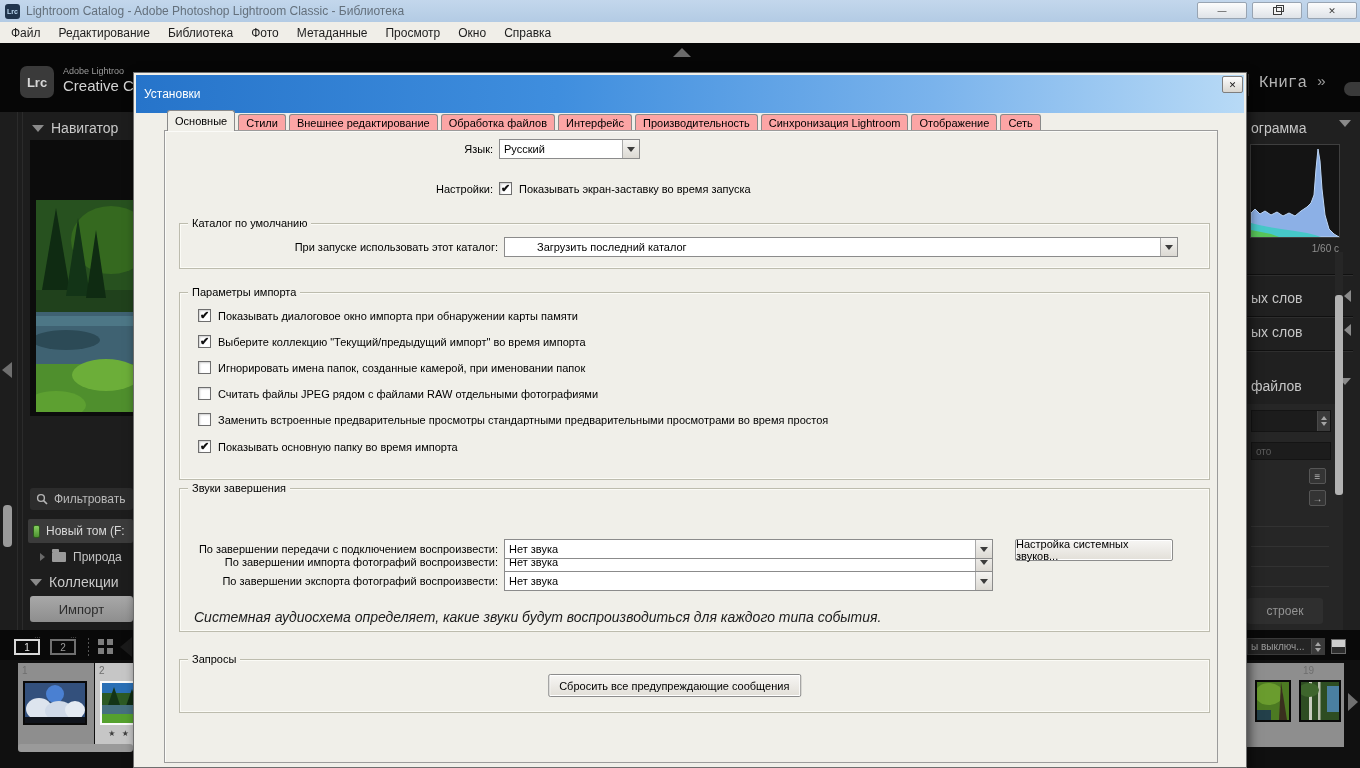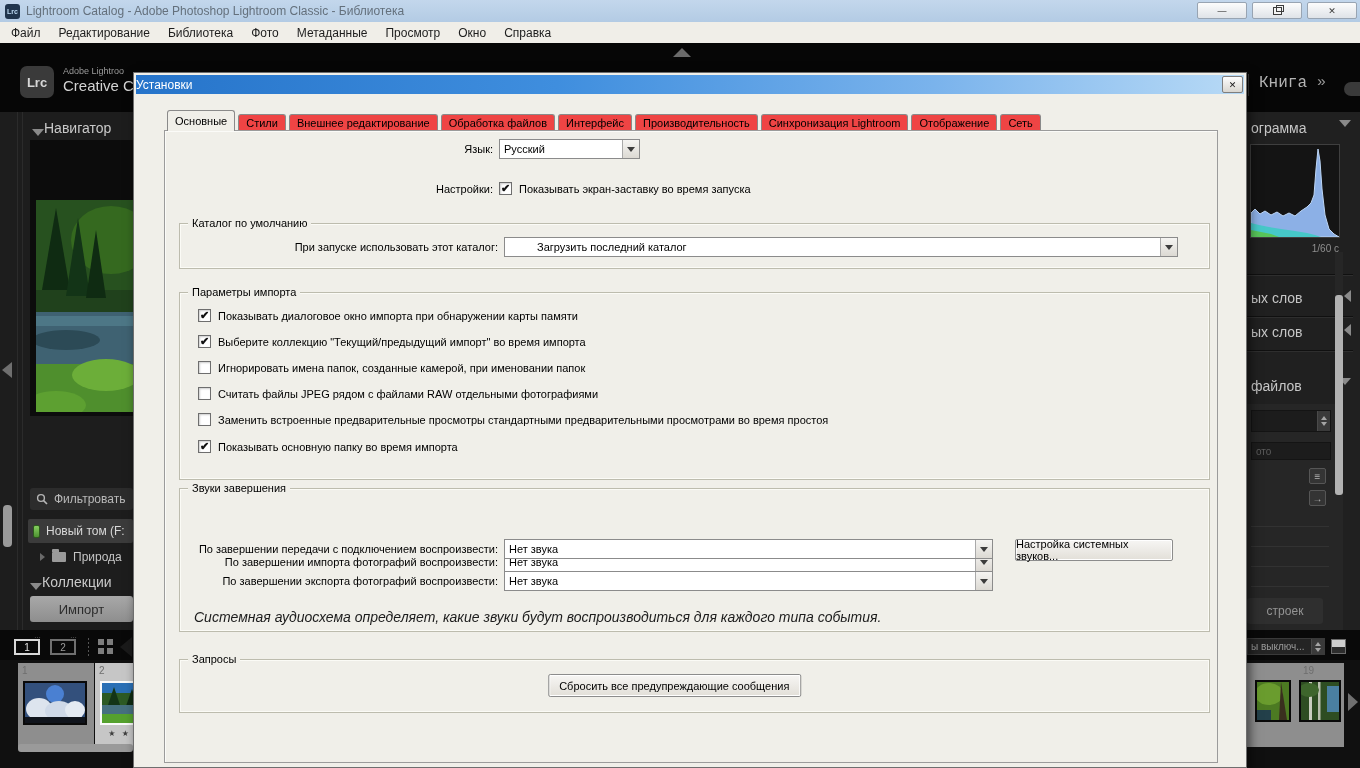--- a/index.html
+++ b/index.html
@@ -28,21 +28,21 @@
   .mod-sep { width:1px; height:22px; background:#3a3a3a; margin-right:10px; }
   .mod-name { font-size:16px; color:#b3b3b3; }
   .mod-more { font-size:15px; color:#9a9a9a; margin-left:10px; }
   .mod-cloud { position:absolute; right:-10px; top:8px; width:26px; height:14px; background:#3a3a3a; border-radius:8px; }
 
   
   .lr-left { position:absolute; left:0; top:112px; width:133px; height:518px; background:#1d1d1d; overflow:hidden; }
   .edge-line { position:absolute; top:0; height:518px; width:1px; background:#2b2b2b; }
   .lr-left-arrow { position:absolute; left:4px; top:250px; width:0; height:0; border-top:8px solid transparent; border-bottom:8px solid transparent; border-right:10px solid #6f6f6f; }
   .lr-scroll-handle { position:absolute; left:3px; top:393px; width:9px; height:42px; background:#9a9a9a; border-radius:4px; }
-  .panel-hdr { position:absolute; left:32px; display:flex; align-items:flex-end; }
+  .panel-hdr { position:absolute; left:32px; display:flex; align-items:center; gap:7px; }
   .tri-down { width:0; height:0; border-left:6px solid transparent; border-right:6px solid transparent; border-top:7px solid #8a8a8a; }
   .panel-hdr-label { font-size:14px; color:#c9c9c9; }
   .nav-preview { position:absolute; left:30px; top:28px; width:103px; height:276px; background:#0c0c0c; }
   .nav-photo { position:absolute; left:6px; top:60px; width:97px; height:212px; }
   .filter-row { position:absolute; left:30px; top:376px; width:103px; height:22px; background:#2c2c2c; border-radius:3px; display:flex; align-items:center; padding-left:6px; gap:6px; }
   .filter-label { font-size:12px; color:#b9b9b9; white-space:nowrap; }
   .volume-row { position:absolute; left:28px; top:407px; width:105px; height:24px; background:#3b3b3b; border-radius:2px; display:flex; align-items:center; padding-left:5px; gap:6px; }
   .led { width:7px; height:13px; border-radius:2px; background:linear-gradient(#85ce5f,#4e9232); border:1px solid #2d5a1d; }
   .volume-label { font-size:12px; color:#d8d8d8; white-space:nowrap; }
   .folder-row { position:absolute; left:40px; top:438px; display:flex; align-items:center; gap:7px; }
@@ -92,25 +92,25 @@
   .cell-index { position:absolute; left:4px; top:2px; font-size:10px; color:#6e6e6e; }
   .cell-photo { position:absolute; left:5px; top:18px; width:64px; height:44px; border:2px solid #0a0a0a; }
   .sel .cell-photo { border:2px solid #fafafa; }
   .cell-stars { position:absolute; left:0; top:66px; width:76px; text-align:center; font-size:8px; color:#3f3f3f; letter-spacing:2px; }
   .film-right-strip { position:absolute; left:1247px; top:3px; width:97px; height:84px; background:#8e8e8e; }
   .film-hscroll { position:absolute; left:18px; top:84px; width:115px; height:8px; background:#9a9a9a; border-radius:3px; }
   .fs-right-arrow { position:absolute; left:1348px; top:33px; width:0; height:0; border-top:9px solid transparent; border-bottom:9px solid transparent; border-left:10px solid #707070; }
 
   
   .dlg { position:absolute; left:133px; top:72px; width:1114px; height:696px; background:#f0efe9; border:1px solid #6e6e6e; box-shadow:3px 4px 10px rgba(0,0,0,.55); }
-  .dlg-title { position:absolute; left:2px; top:2px; right:2px; height:19px; background:linear-gradient(90deg,#2674ca 0%,#3f8ede 38%,#7ab3ec 72%,#b8daf6 100%); display:flex; align-items:center; }
+  .dlg-title { position:absolute; left:2px; top:2px; right:2px; height:38px; background:linear-gradient(90deg,#2674ca 0%,#3f8ede 38%,#7ab3ec 72%,#b8daf6 100%); display:flex; align-items:center; padding-left:8px; }
   .dlg-title-text { font-size:12px; color:#fff; }
   .dlg-close { position:absolute; right:3px; top:3px; width:21px; height:17px; background:linear-gradient(#fdfdfd,#d9d6d0); border:1px solid #7e7e7e; border-radius:2px; font-size:9px; color:#1a1a1a; display:flex; align-items:center; justify-content:center; }
   .dlg-tabs { position:absolute; left:33px; top:37px; height:21px; display:flex; align-items:flex-end; }
-  .dlg-tab { height:17px; background:#ef4444; border:1px solid #8a8a8a; border-bottom:none; border-radius:3px 3px 0 0; font-size:11px; color:#000; padding:2px 7px 0; margin-right:3px; white-space:nowrap; }
+  .dlg-tab { height:17px; background:#fca5a5; border:1px solid #8a8a8a; border-bottom:none; border-radius:3px 3px 0 0; font-size:11px; color:#000; padding:2px 7px 0; margin-right:3px; white-space:nowrap; }
   .dlg-tab.active { height:21px; background:#f0efe9; padding-top:4px; position:relative; z-index:3; }
   .dlg-page { position:absolute; left:30px; top:57px; width:1054px; height:633px; border:1px solid #9b9b9b; box-shadow:inset 1px 1px 0 #fbfbf8; z-index:1; }
 
   .frow { position:absolute; left:45px; display:flex; align-items:center; z-index:2; }
   .flabel { width:320px; text-align:right; padding-right:6px; font-size:11px; color:#000; }
   .combo { height:20px; border:1px solid #8b8b8b; background:#fff; display:flex; align-items:stretch; }
   .combo .cval { flex:1; font-size:11px; color:#000; padding:3px 0 0 4px; white-space:nowrap; overflow:hidden; }
   .combo .cbtn { width:17px; background:linear-gradient(#f5f4f2,#dcd9d3); border-left:1px solid #a9a9a9; display:flex; align-items:center; justify-content:center; }
   .carr { width:0; height:0; border-left:4px solid transparent; border-right:4px solid transparent; border-top:5px solid #3c3c3c; }
   .cb { width:13px; height:13px; background:#fff; border:1px solid #6e6e6e; box-shadow:inset 1px 1px 2px rgba(0,0,0,.2); display:flex; align-items:center; justify-content:center; flex:none; }

